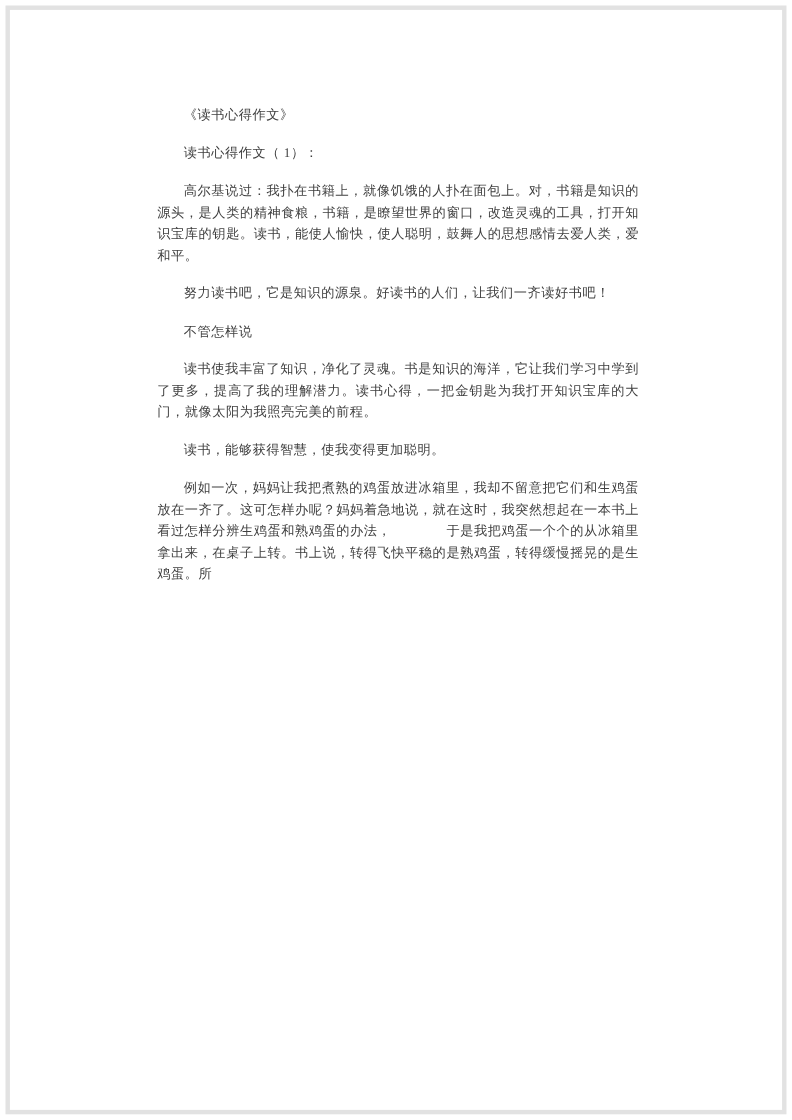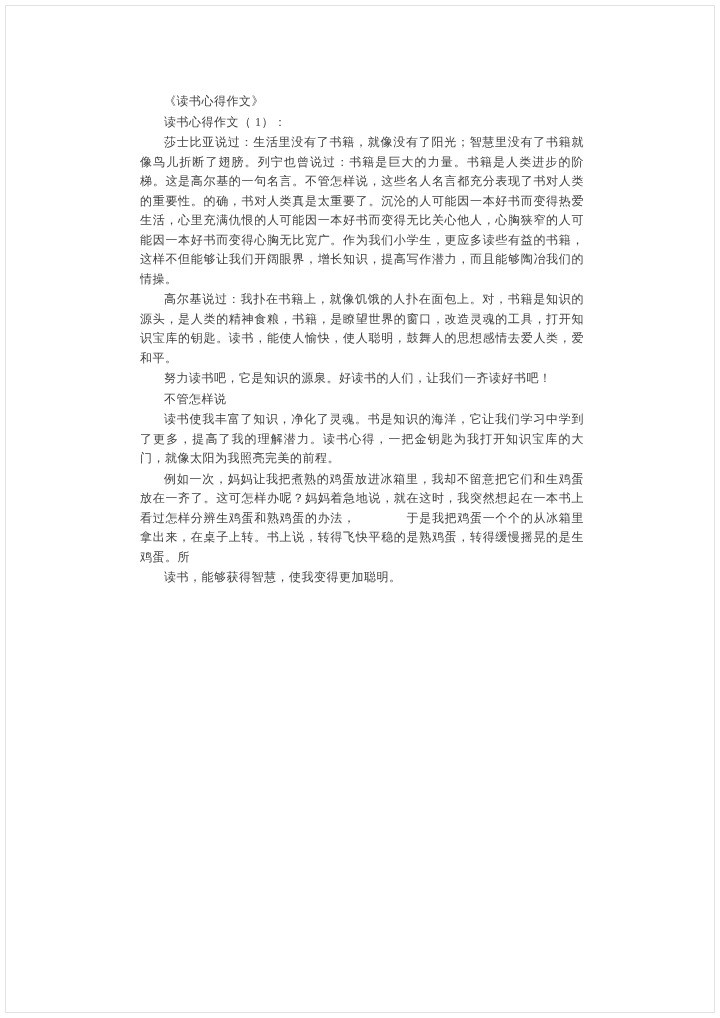--- a/index.html
+++ b/index.html
@@ -13,51 +13,50 @@
     overflow: hidden;
     background: #ffffff;
     font-family: "Liberation Serif", "DejaVu Serif", serif;
   }
   .page {
     position: absolute;
     top: 5px;
     left: 5px;
     right: 5px;
     bottom: 5px;
-    border: 1px solid #000000;
+    border: 4px solid #000000;
     background: #ffffff;
     box-sizing: border-box;
     overflow: hidden;
   }
   .content {
     padding: 86px 130px 0 134px;
     color: #3f3f3f;
     font-size: 12px;
     line-height: 19.5px;
     letter-spacing: 0.5px;
   }
   .title {
     font-weight: normal;
     text-indent: 2em;
     margin: 0;
   }
   .content p {
-    margin: 1px 0 0 0;
+    margin: 15px 0 0 0;
     text-indent: 2em;
     text-align: justify;
   }
 </style>
 </head>
 <body style="background: rgb(255, 255, 255);">
 
 <div class="page" style="border-color: rgb(226, 226, 226);">
   <div class="content" style="color: rgb(63, 63, 63);">
     <div class="title">《读书心得作文》</div>
     <p>读书心得作文（ 1）：</p>
-    <p>莎士比亚说过：生活里没有了书籍，就像没有了阳光；智慧里没有了书籍就像鸟儿折断了翅膀。列宁也曾说过：书籍是巨大的力量。书籍是人类进步的阶梯。这是高尔基的一句名言。不管怎样说，这些名人名言都充分表现了书对人类的重要性。的确，书对人类真是太重要了。沉沦的人可能因一本好书而变得热爱生活，心里充满仇恨的人可能因一本好书而变得无比关心他人，心胸狭窄的人可能因一本好书而变得心胸无比宽广。作为我们小学生，更应多读些有益的书籍，这样不但能够让我们开阔眼界，增长知识，提高写作潜力，而且能够陶冶我们的情操。</p>
     <p>高尔基说过：我扑在书籍上，就像饥饿的人扑在面包上。对，书籍是知识的源头，是人类的精神食粮，书籍，是瞭望世界的窗口，改造灵魂的工具，打开知识宝库的钥匙。读书，能使人愉快，使人聪明，鼓舞人的思想感情去爱人类，爱和平。</p>
     <p>努力读书吧，它是知识的源泉。好读书的人们，让我们一齐读好书吧！</p>
     <p>不管怎样说</p>
     <p>读书使我丰富了知识，净化了灵魂。书是知识的海洋，它让我们学习中学到了更多，提高了我的理解潜力。读书心得，一把金钥匙为我打开知识宝库的大门，就像太阳为我照亮完美的前程。</p>
+    <p>读书，能够获得智慧，使我变得更加聪明。</p>
     <p>例如一次，妈妈让我把煮熟的鸡蛋放进冰箱里，我却不留意把它们和生鸡蛋放在一齐了。这可怎样办呢？妈妈着急地说，就在这时，我突然想起在一本书上看过怎样分辨生鸡蛋和熟鸡蛋的办法，　　　　于是我把鸡蛋一个个的从冰箱里拿出来，在桌子上转。书上说，转得飞快平稳的是熟鸡蛋，转得缓慢摇晃的是生鸡蛋。所</p>
-    <p>读书，能够获得智慧，使我变得更加聪明。</p>
   </div>
 </div>
 
 </body></html>

